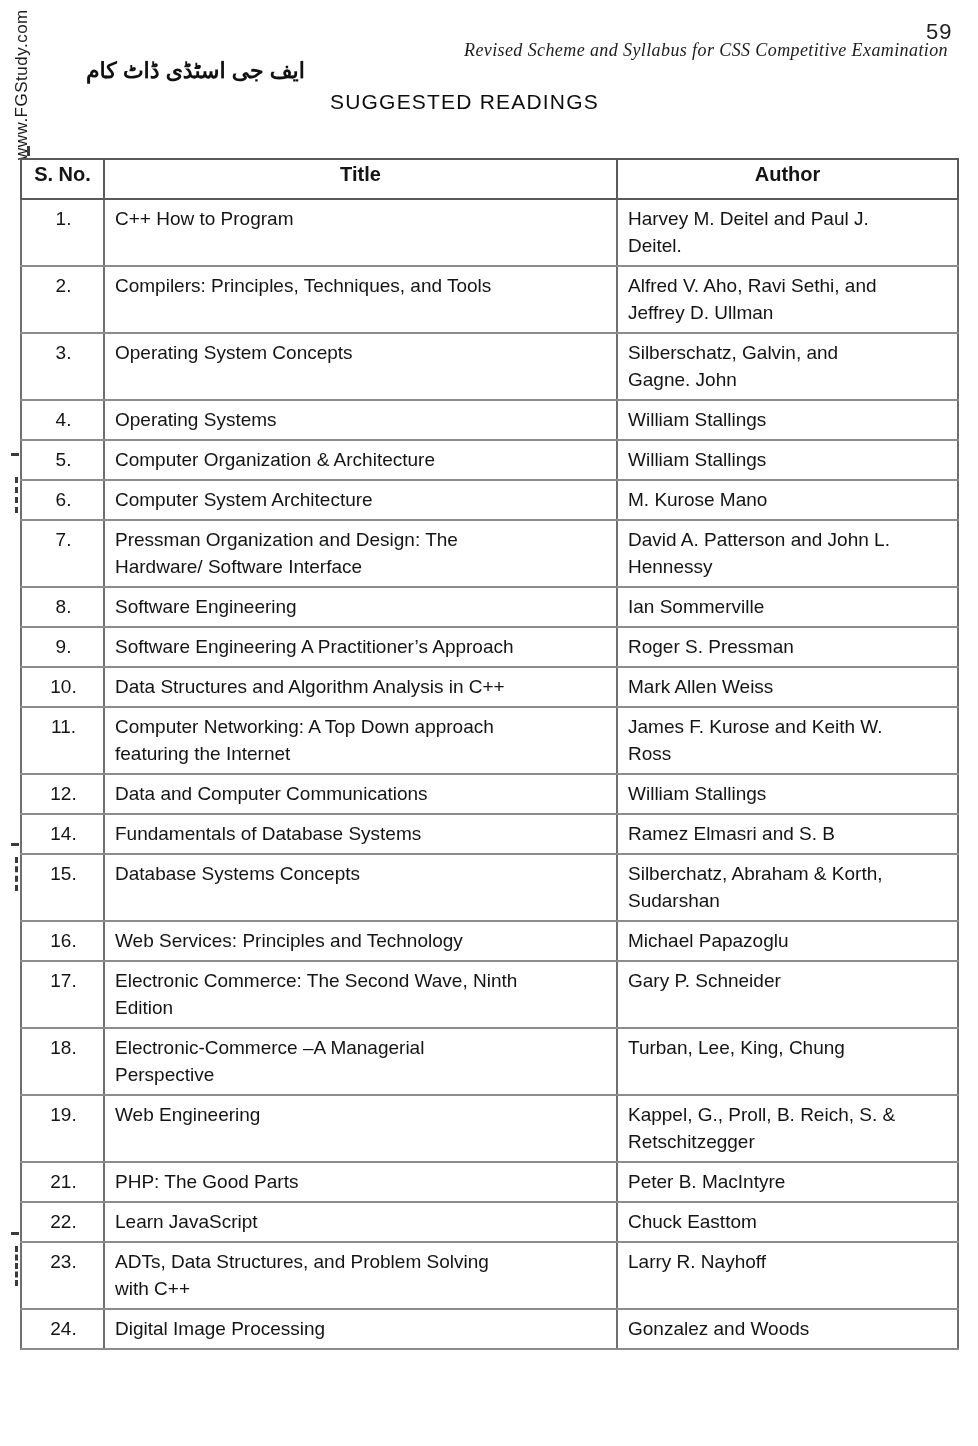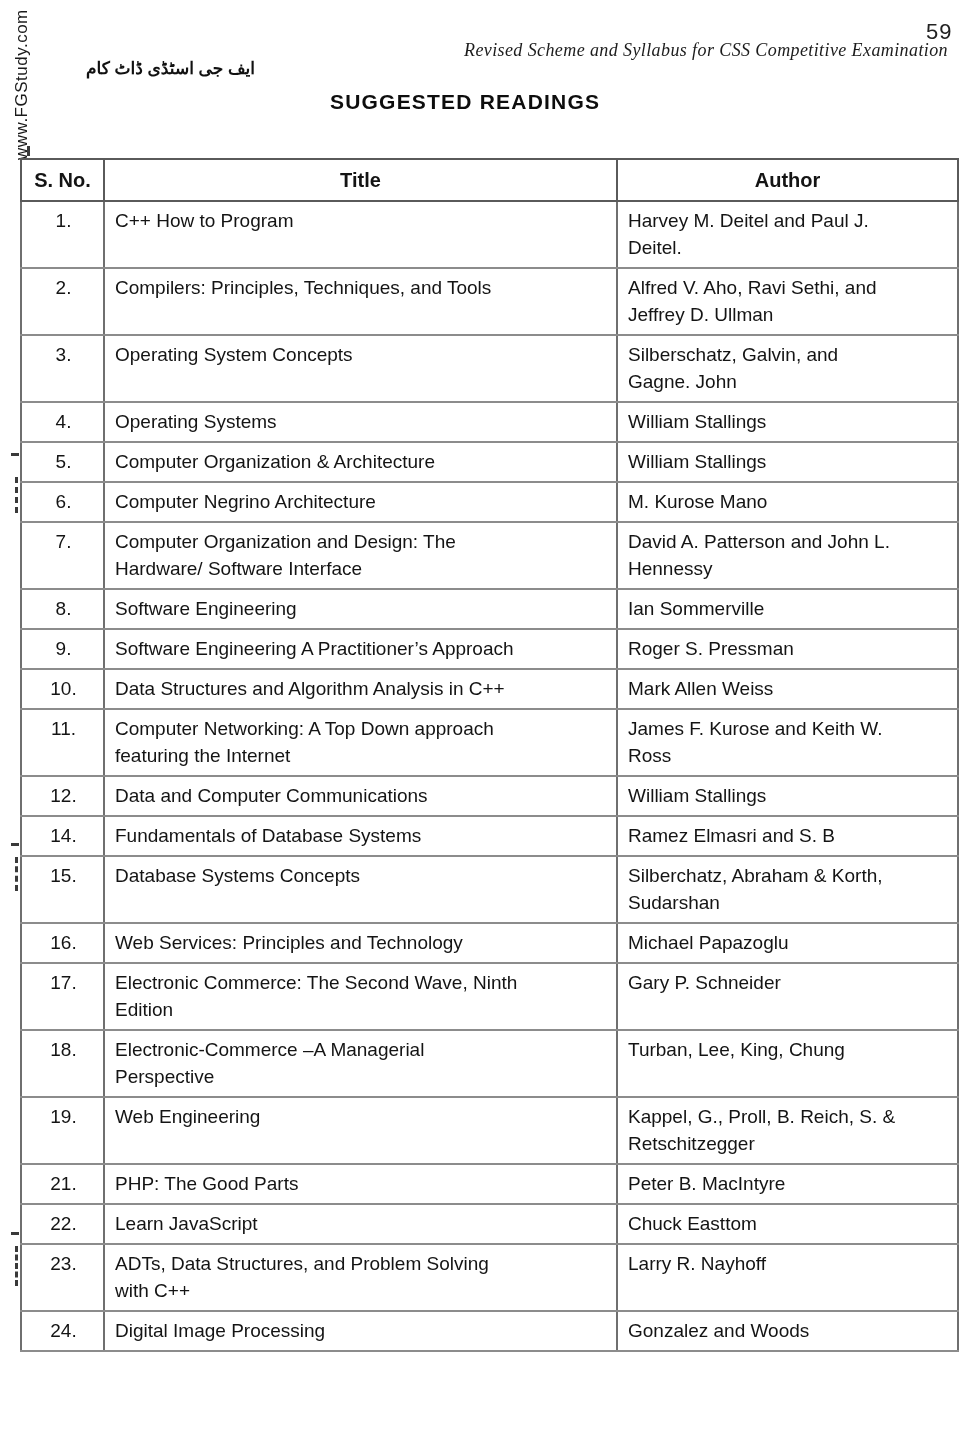--- a/index.html
+++ b/index.html
@@ -43,30 +43,30 @@
     font-size: 18px;
     letter-spacing: 0.4px;
     color: #1c1c1c;
     white-space: nowrap;
   }
   .urdu {
     position: absolute;
     top: 58px;
     left: 86px;
     direction: rtl;
-    font-size: 17px;
+    font-size: 22px;
     font-weight: bold;
     color: #111;
   }
   .sectitle {
     position: absolute;
     top: 90px;
     left: 330px;
     font-size: 21px;
-    font-weight: bold;
+    font-weight: normal;
     letter-spacing: 1.2px;
     color: #0d0d0d;
     white-space: nowrap;
   }
   table.readings {
     position: absolute;
     top: 158px;
     left: 20px;
     width: 937px;
     border-collapse: collapse;
@@ -75,21 +75,21 @@
   }
   table.readings th, table.readings td {
     border: 2px solid #6f6f6f;
     vertical-align: top;
     font-size: 19px;
     line-height: 27px;
     color: #141414;
   }
   table.readings th {
     height: 40px;
-    padding: 7px 4px 6px 4px;
+    padding: 1px 4px 6px 4px;
     font-size: 20px;
     font-weight: bold;
     text-align: center;
     border-color: #5a5a5a;
   }
   table.readings td {
     padding: 5px 8px 6px 10px;
     white-space: pre-line;
     border-top-color: #8c8c8c;
     border-bottom-color: #8c8c8c;
@@ -151,26 +151,26 @@
         <td class="c-title">Operating Systems</td>
         <td class="c-author">William Stallings</td>
       </tr>
         <tr>
         <td class="c-sno">5.</td>
         <td class="c-title">Computer Organization &amp; Architecture</td>
         <td class="c-author">William Stallings</td>
       </tr>
         <tr>
         <td class="c-sno">6.</td>
-        <td class="c-title">Computer Negrino Architecture</td>
+        <td class="c-title">Computer System Architecture</td>
         <td class="c-author">M. Kurose Mano</td>
       </tr>
         <tr>
         <td class="c-sno">7.</td>
-        <td class="c-title">Computer Organization and Design: The
+        <td class="c-title">Pressman Organization and Design: The
 Hardware/ Software Interface</td>
         <td class="c-author">David A. Patterson and John L.
 Hennessy</td>
       </tr>
         <tr>
         <td class="c-sno">8.</td>
         <td class="c-title">Software Engineering</td>
         <td class="c-author">Ian Sommerville</td>
       </tr>
         <tr>

